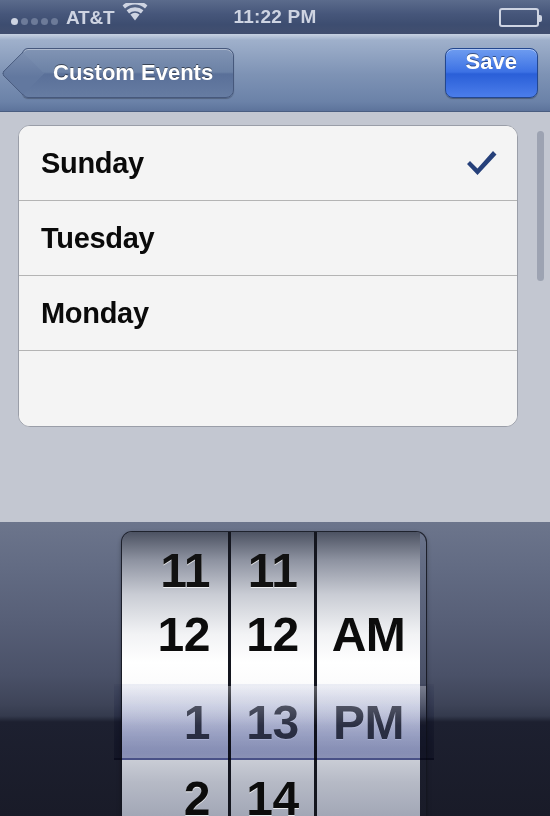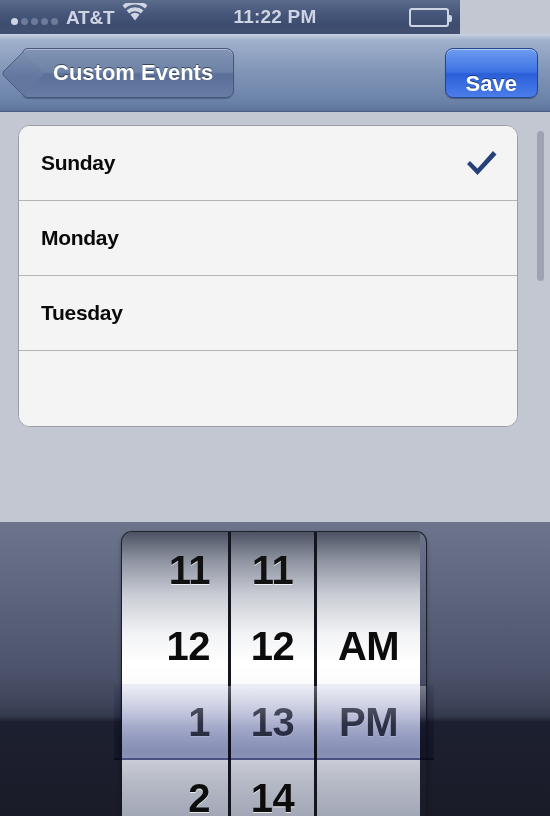--- a/index.html
+++ b/index.html
@@ -7,21 +7,21 @@
   body {
     font-family:"Liberation Sans", sans-serif;
     background:#c3c7d1;
     overflow:hidden;
     position:relative;
     -webkit-font-smoothing:antialiased;
   }
 
   
   #status-bar {
-    position:absolute; top:0; left:0; width:460px; height:34px;
+    position:absolute; top:0; left:0; width:550px; height:34px;
     background:linear-gradient(180deg,#5b6b8c 0%,#46567a 42%,#3d4d70 72%,#424f6f 100%);
     display:flex; align-items:center;
     border-bottom:1px solid #2d3а50;
     gap:12px;
   }
   #status-left { display:flex; align-items:flex-end; gap:8px; padding-left:11px; height:34px; padding-bottom:9px;}
   .signal-dots { display:flex; align-items:flex-end; gap:3px; height:14px; }
   .sig-dot { width:7px; height:7px; border-radius:50%; }
   .sig-dot.on  { background:#ced4e2; }
   .sig-dot.off { background:#6d7b99; }
@@ -71,21 +71,21 @@
     border-radius:0 0 0 5px;
     transform:rotate(45deg);
   }
   #back-label {
     position:relative; z-index:2;
     font-size:22px; font-weight:bold; color:#fff;
     text-shadow:0 -1px 0 rgba(0,0,0,.5);
     white-space:nowrap;
   }
   #save-button {
-    height:50px; display:flex; align-items:flex-end; padding:0 20px;
+    height:50px; display:flex; align-items:flex-start; padding:0 20px;
     background:linear-gradient(180deg,#6e9cf0 0%,#3c71e4 48%,#2a5fd8 52%,#4b7dea 100%);
     border:1px solid #23478f; border-radius:8px;
     box-shadow:inset 0 1px 0 rgba(255,255,255,.45), 0 1px 1px rgba(0,0,0,.3);
   }
   #save-label {
     font-size:22px; font-weight:bold; color:#fff;
     text-shadow:0 -1px 0 rgba(0,0,0,.45);
   }
 
   
@@ -101,21 +101,21 @@
     overflow:hidden;
   }
   .day-row {
     height:75px; display:flex; align-items:center; justify-content:space-between;
     padding:0 18px 0 22px;
     background:#f4f4f4;
     border-bottom:1px solid #b4b4b4;
   }
   .day-row:last-child { border-bottom:none; }
   .day-label {
-    font-size:21px; font-weight:bold; color:#0a0a0a;
+    font-size:29px; font-weight:bold; color:#0a0a0a;
     letter-spacing:-0.3px;
   }
   .checkmark-icon { display:flex; align-items:center; }
   #scroll-indicator {
     position:absolute; top:18px; right:6px; width:7px; height:150px;
     background:rgba(120,128,148,.5); border-radius:4px;
   }
 
   
   #picker-region {
@@ -142,31 +142,31 @@
     overflow:hidden;
   }
   .wheel + .wheel { border-left:3px solid #14161f; }
   #wheel-hour   { width:106px; }
   #wheel-minute { width:86px;  }
   #wheel-period { width:106px; }
 
   .wheel-item {
     position:absolute; left:0; width:100%; height:76px;
     display:flex; align-items:center;
-    font-size:40px; font-weight:bold;
+    font-size:48px; font-weight:bold;
     color:#0c0c0c;
     text-shadow:0 1px 0 rgba(255,255,255,.75);
     letter-spacing:-0.5px;
   }
   #wheel-hour   .wheel-item { justify-content:flex-end; padding-right:18px; }
   #wheel-minute .wheel-item { justify-content:center;  }
   #wheel-period .wheel-item { justify-content:center;  }
 
   .wheel-item.pos0 { top:0px;   }
-  .wheel-item.pos1 { top:76px;  }
+  .wheel-item.pos1 { top:64px;  }
   .wheel-item.pos2 { top:152px; }
   .wheel-item.pos3 { top:228px; }
 
   .wheel-item.pos0 { color:#111; }
   .wheel-item.selected { color:#3b3f4e; }
 
   
   #selection-band {
     position:absolute; left:114px; top:162px; width:320px; height:76px;
     background:linear-gradient(180deg,
@@ -227,24 +227,24 @@
   <div id="day-table">
       <div class="day-row">
         <span class="day-label">Sunday</span>
         <span class="checkmark-icon">
           <svg width="34" height="30" viewBox="0 0 34 30">
             <path d="M2 16 L5 13 L12.5 20.5 L28 3 L31.5 6.5 L12.5 27 Z" fill="#26407a"></path>
           </svg>
         </span>
       </div>
       <div class="day-row">
+        <span class="day-label">Tuesday</span>
+      </div>
+      <div class="day-row">
         <span class="day-label">Monday</span>
-      </div>
-      <div class="day-row">
-        <span class="day-label">Tuesday</span>
       </div>
       <div class="day-row">
         <span class="day-label"></span>
       </div>
     </div>
   <div id="scroll-indicator"></div>
 </div>
 
 <div id="picker-region">
   <div id="picker-wheels">

